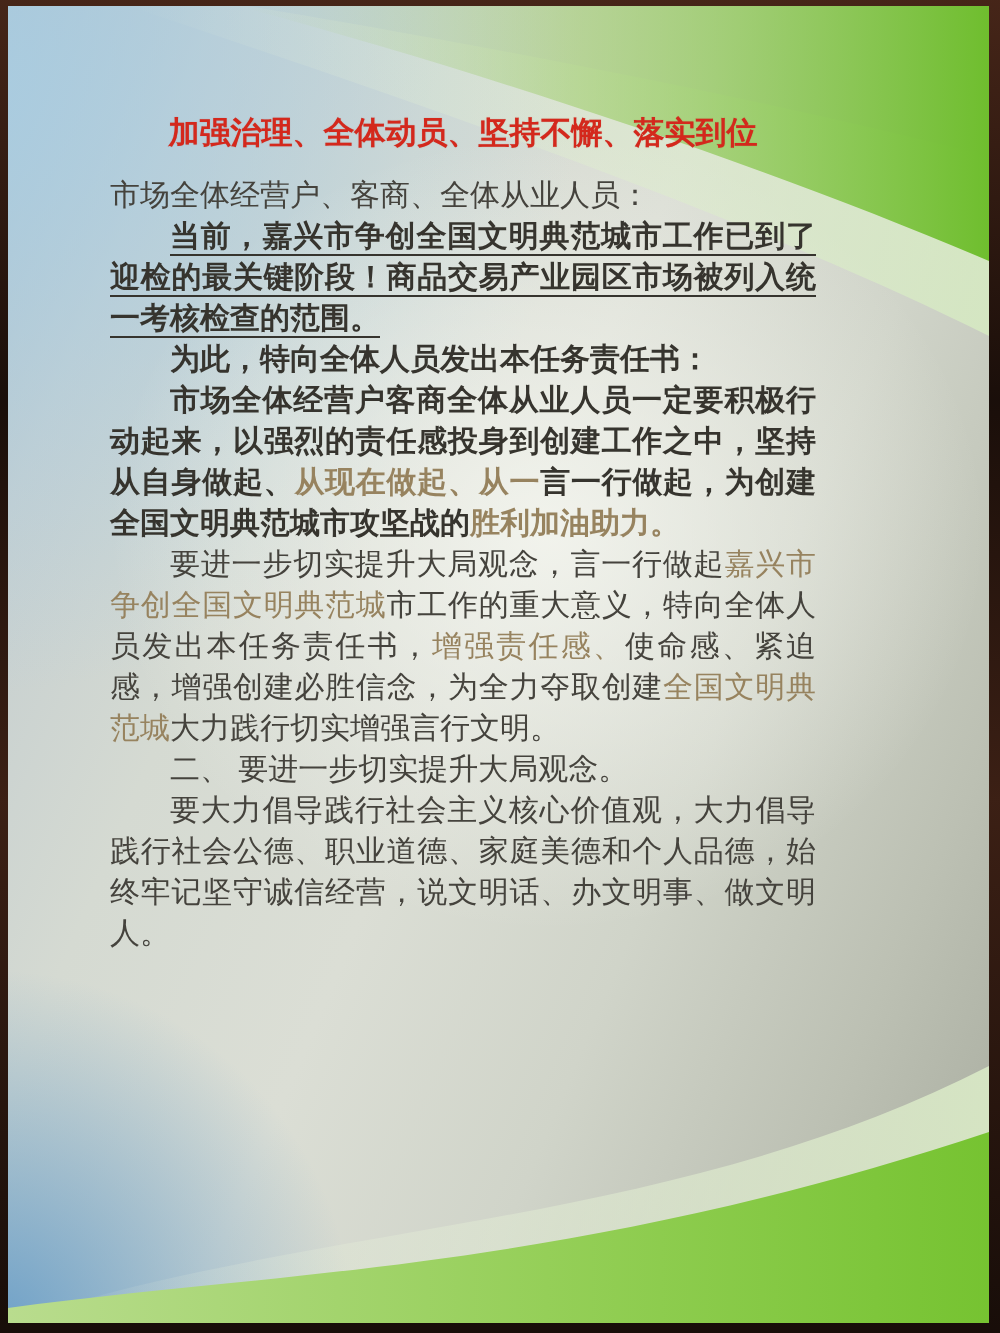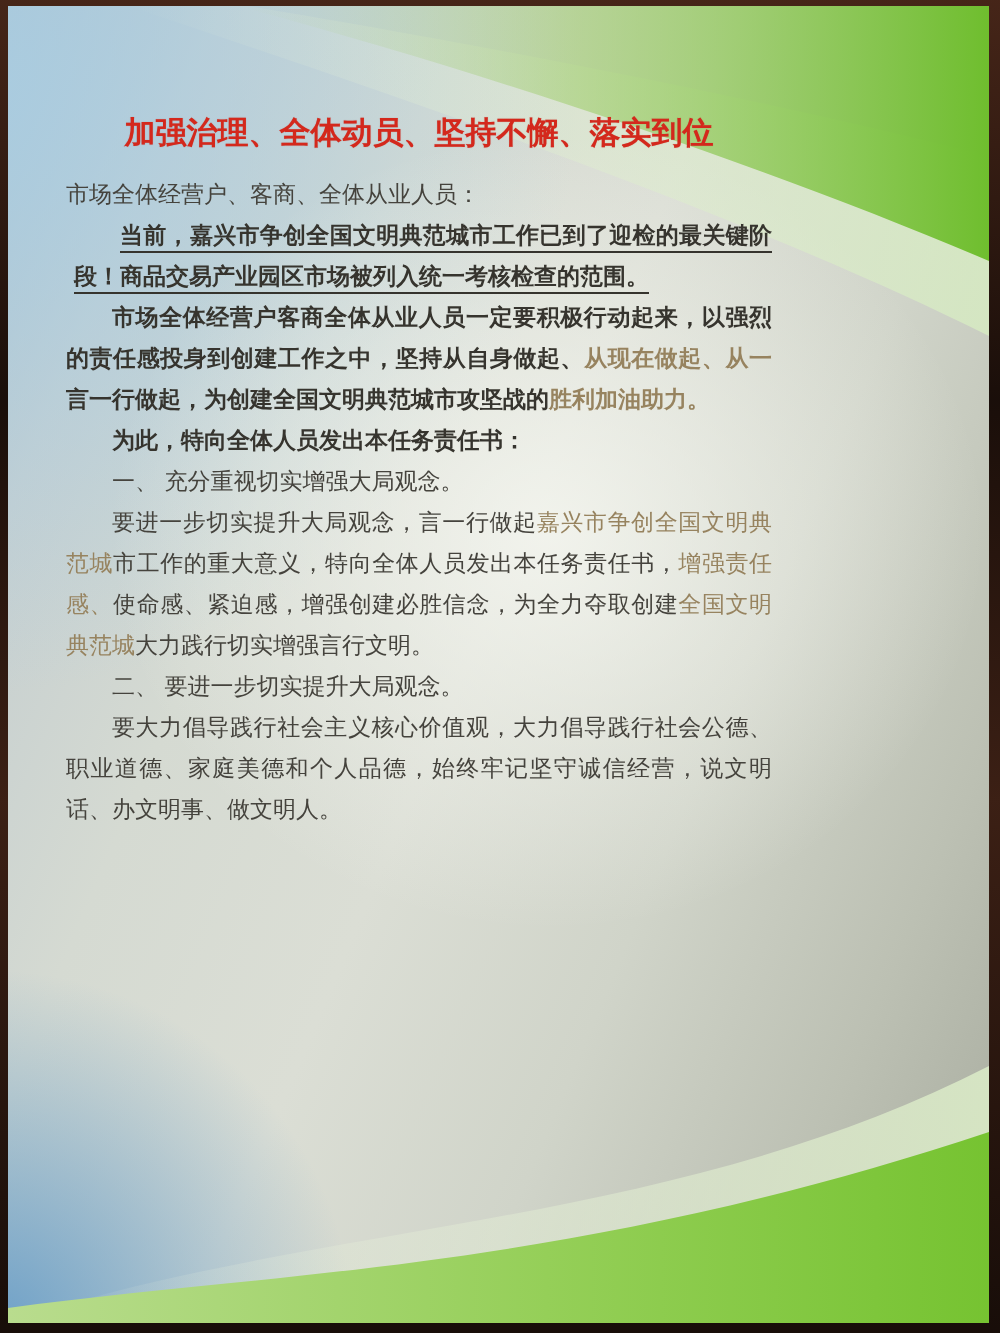--- a/index.html
+++ b/index.html
@@ -16,31 +16,31 @@
   .poster{
     position:absolute;left:8px;top:6px;right:11px;bottom:10px;z-index:1;
     overflow:hidden;
     background:
       radial-gradient(ellipse 62% 42% at 55% 40%, rgba(248,249,243,.78), rgba(248,249,243,0) 72%),
       radial-gradient(circle at -4% 6%, rgba(168,206,228,.85) 0%, rgba(168,206,228,0) 38%),
       radial-gradient(circle at -2% 101%, rgba(95,152,198,.9) 0%, rgba(95,152,198,0) 22%),
       linear-gradient(113deg,#aebfca 0%,#c6cfd0 14%,#d5dad2 30%,#dbded5 48%,#d0d4c9 66%,#bcc0b3 84%,#a7ab9e 100%);
   }
   .bg-decor{position:absolute;inset:0;width:100%;height:100%;display:block;}
-  .content{position:absolute;inset:0;padding:96px 133px 0 58px;}
+  .content{position:absolute;inset:0;padding:96px 133px 0 102px;}
   .title{width:706px;text-align:center;font-weight:bold;
     color:var(--title-red,#d4281c);font-size:31px;line-height:62px;
     text-shadow:0 0 1px rgba(160,20,10,.35);}
   .title .t2{text-decoration:underline;text-decoration-thickness:3px;text-underline-offset:7px;}
-  .body{margin-top:10px;width:706px;font-size:23px;line-height:41px;
+  .body{margin-top:10px;width:706px;font-size:30px;line-height:41px;
     color:var(--text-dark,#45433d);text-align:justify;}
   .body p{margin:0;}
   .body p.indent{text-indent:2em;}
   .body p.bold{font-weight:bold;color:var(--text-bold,#36342e);}
-  .body p.underline{text-decoration:underline;text-decoration-thickness:2px;text-underline-offset:8px;margin-left:8px;}
+  .body p.underline{text-decoration:underline;text-decoration-thickness:2px;text-underline-offset:8px;}
   .seg-olive{color:var(--text-olive,#97835f);}
   .seg-dark{color:inherit;}
 </style>
 </head>
 <body>
 
 <div id="stage">
   <div class="poster">
 
     <svg class="bg-decor" viewBox="0 0 981 1317" preserveAspectRatio="none" aria-hidden="true">
@@ -74,23 +74,22 @@
       <path d="M 0,1302 C 260,1266 560,1266 981,1126 L 981,1317 L 0,1317 Z" fill="url(#gB)"></path>
     </svg>
 
     <div class="content">
       <div class="title">
         <div class="t1">加强治理、全体动员、坚持不懈、落实到位</div>
       </div>
       <div class="body" id="notice-body">
           <p class=""><span class="seg-dark">市场全体经营户、客商、全体从业人员：</span></p>
           <p class="indent bold underline"><span class="seg-dark">当前，嘉兴市争创全国文明典范城市工作已到了迎检的最关键阶段！商品交易产业园区市场被列入统一考核检查的范围。</span></p>
+          <p class="indent bold"><span class="seg-dark">为此，特向全体人员发出本任务责任书：</span></p>
           <p class="indent bold"><span class="seg-dark">市场全体经营户客商全体从业人员一定要积极行动起来，以强烈的责任感投身到创建工作之中，坚持从自身做起、</span><span class="seg-olive">从现在做起、从一</span><span class="seg-dark">言一行做起，为创建全国文明典范城市攻坚战的</span><span class="seg-olive">胜利加油助力。</span></p>
-          <p class="indent bold"><span class="seg-dark">为此，特向全体人员发出本任务责任书：</span></p>
-          <p class="indent"><span class="seg-dark">一、 充分重视切实增强大局观念。</span></p>
           <p class="indent"><span class="seg-dark">要进一步切实提升大局观念，言一行做起</span><span class="seg-olive">嘉兴市争创全国文明典范城</span><span class="seg-dark">市工作的重大意义，特向全体人员发出本任务责任书，</span><span class="seg-olive">增强责任感、</span><span class="seg-dark">使命感、紧迫感，增强创建必胜信念，为全力夺取创建</span><span class="seg-olive">全国文明典范城</span><span class="seg-dark">大力践行切实增强言行文明。</span></p>
           <p class="indent"><span class="seg-dark">二、 要进一步切实提升大局观念。</span></p>
           <p class="indent"><span class="seg-dark">要大力倡导践行社会主义核心价值观，大力倡导践行社会公德、职业道德、家庭美德和个人品德，始终牢记坚守诚信经营，说文明话、办文明事、做文明人。</span></p>
         </div>
     </div>
 
   </div>
 </div>
 
 </body></html>

